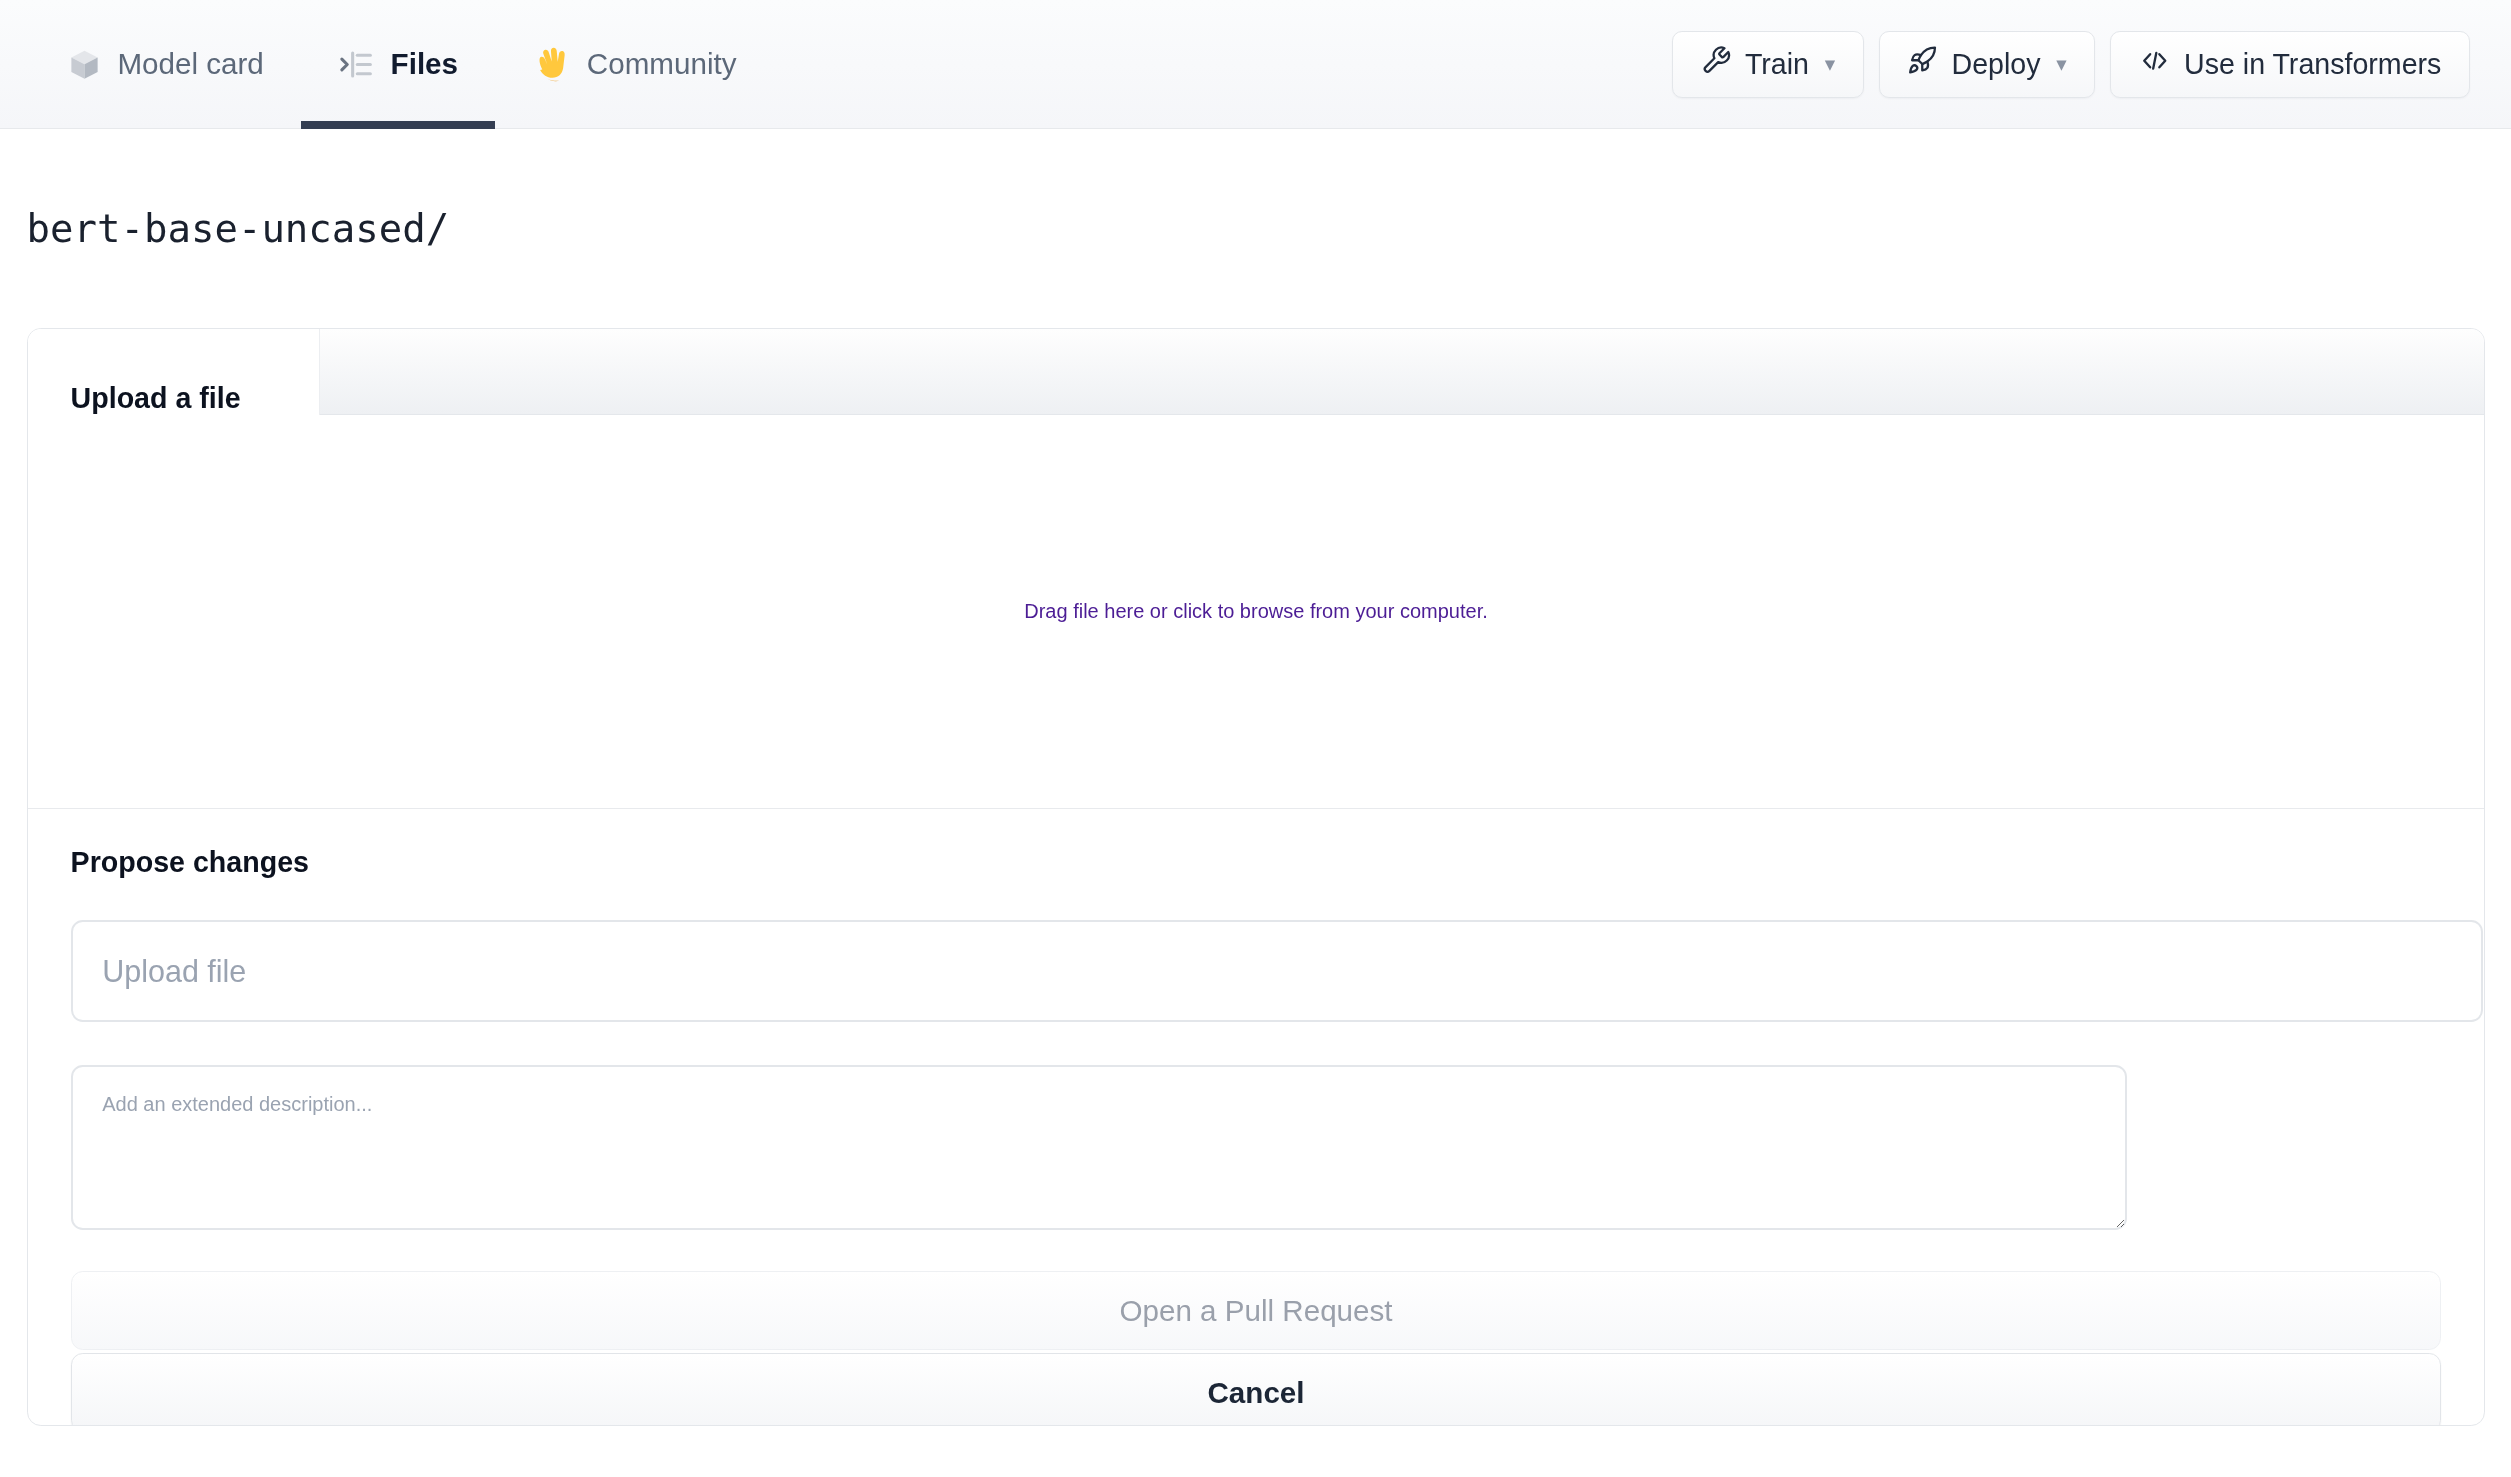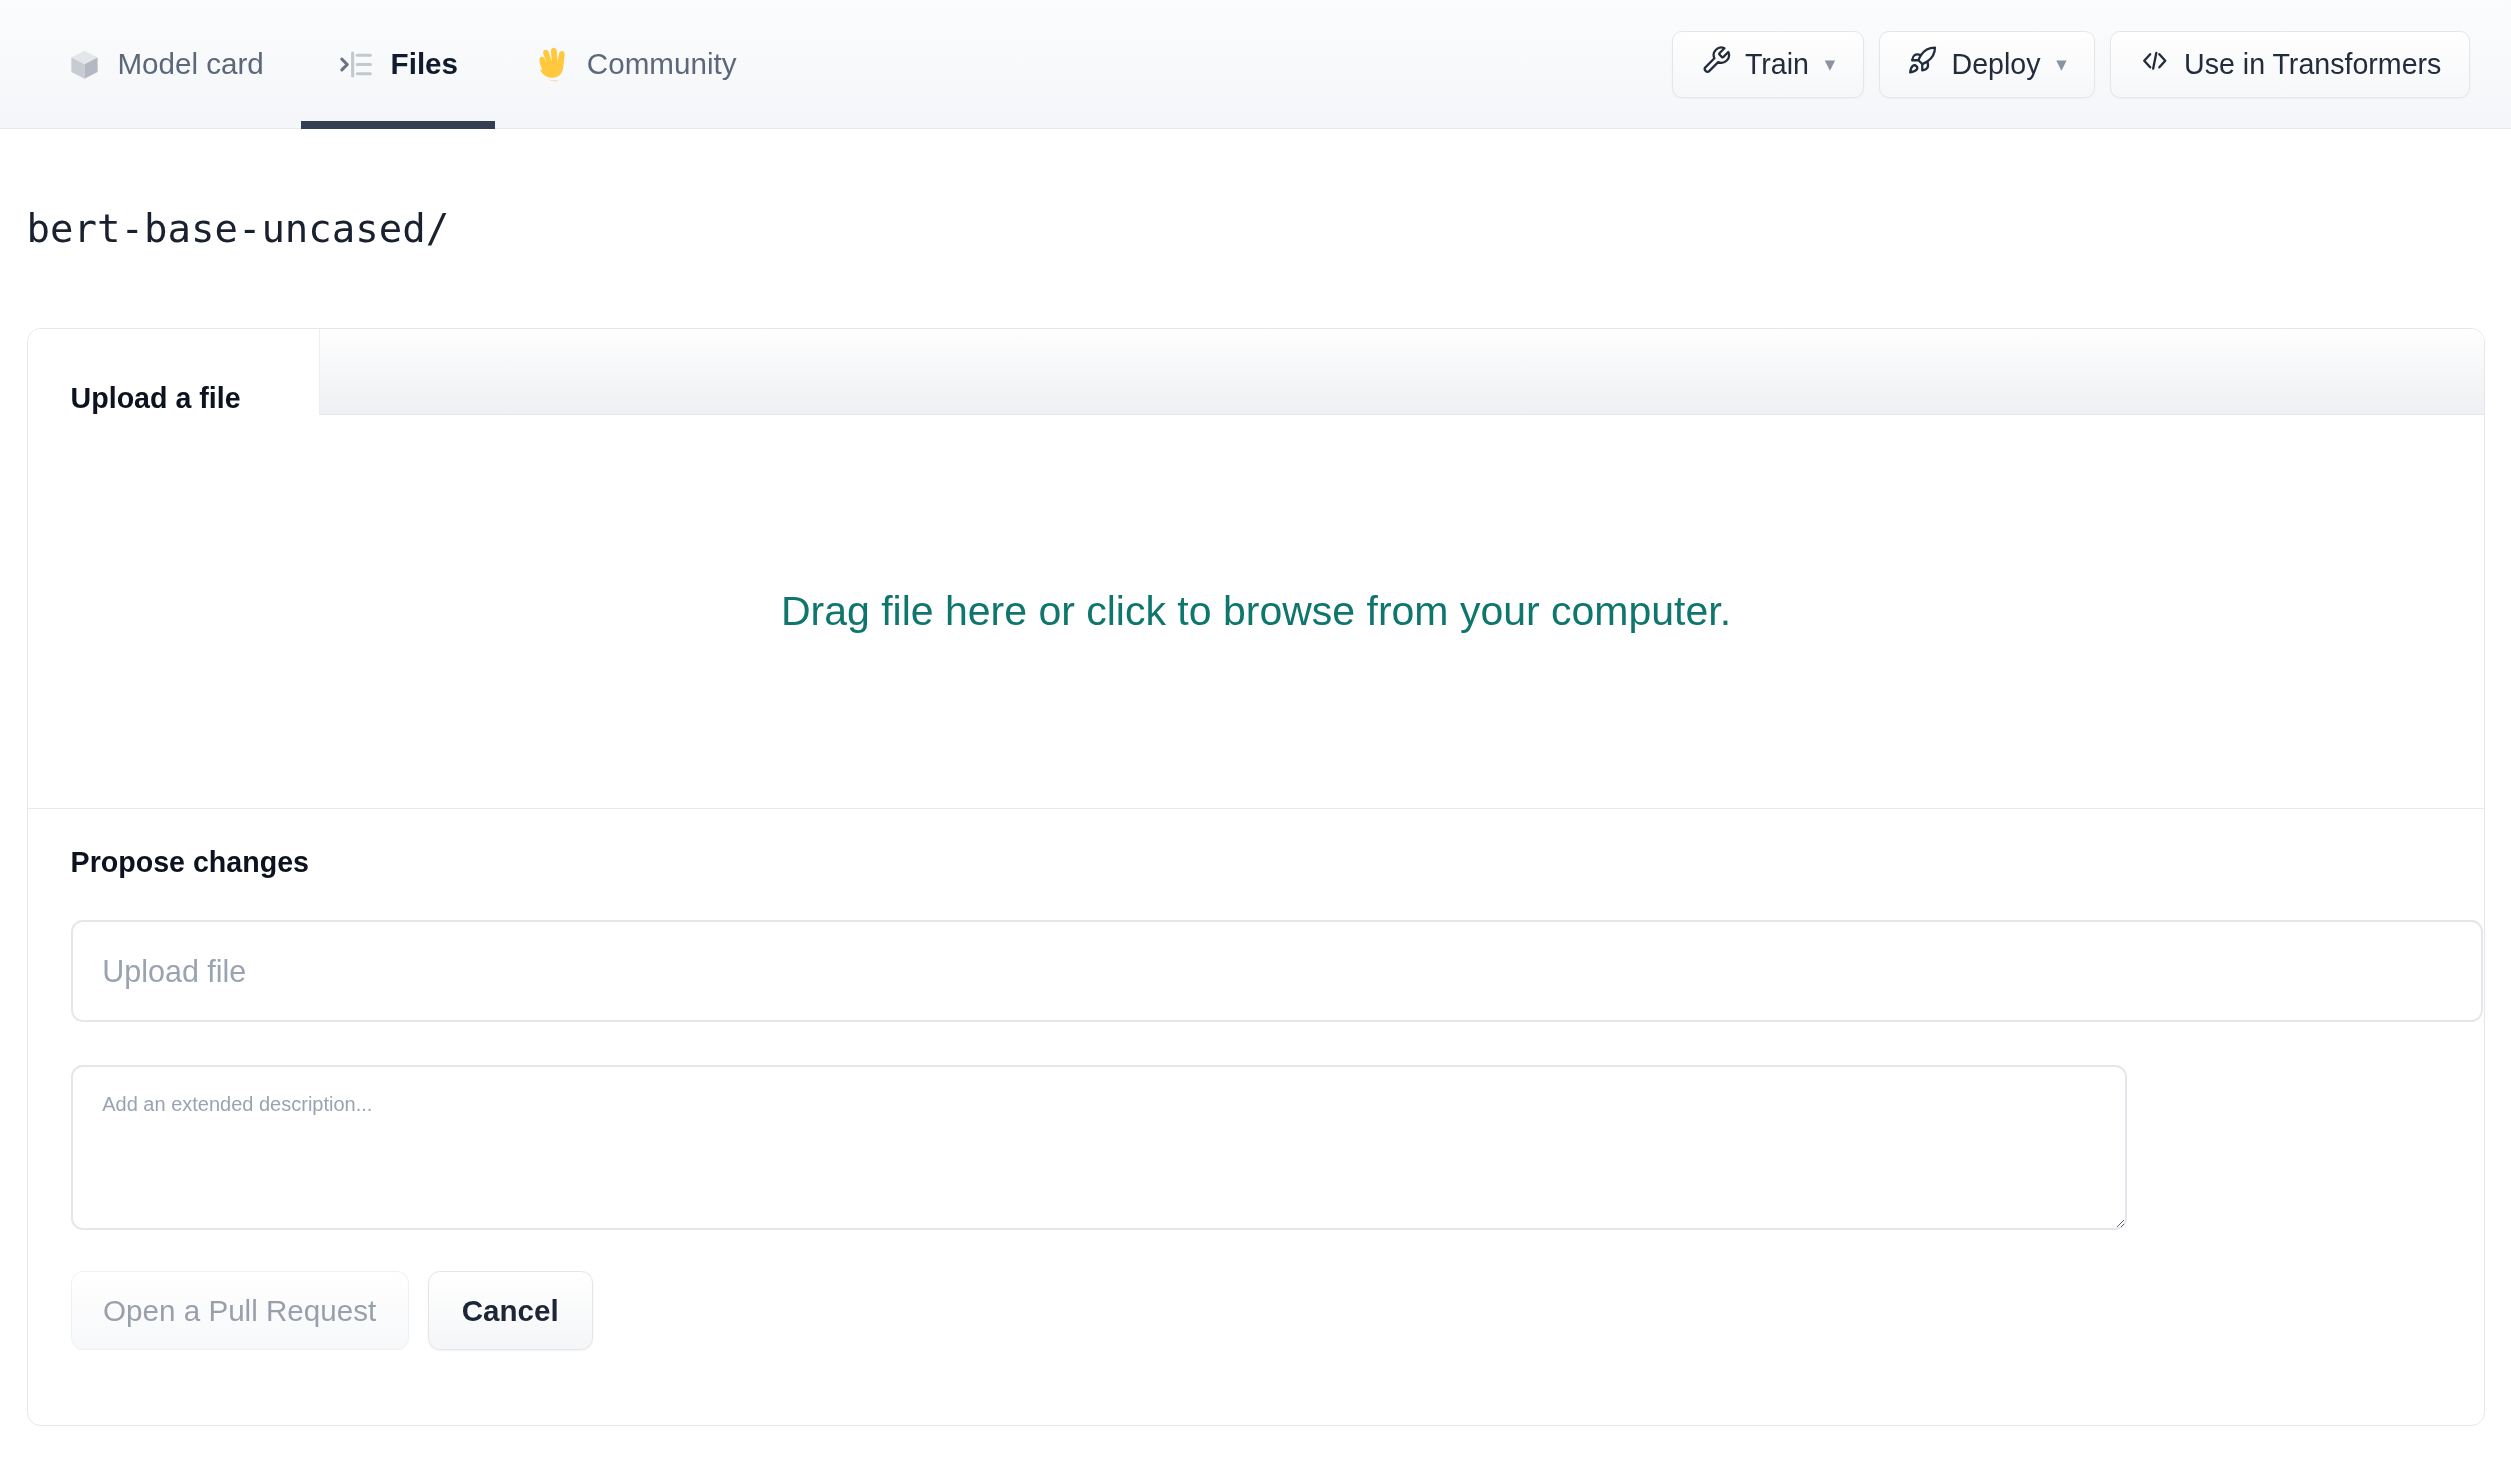--- a/index.html
+++ b/index.html
@@ -59,42 +59,42 @@
   }
   .tabbar-rest {
     flex: 1; background: linear-gradient(to bottom, #fefefe, #eef0f3);
     border-bottom: 1px solid #e4e7eb;
   }
 
   .dropzone {
     height: 394px; flex: none; display: flex; align-items: center; justify-content: center;
     border-bottom: 1px solid #e8eaed; background: #ffffff; cursor: pointer;
   }
-  .dropzone-text { font-size: 41px; color: #0f766e; }
+  .dropzone-text { font-size: 20px; color: #4c1d95; }
 
   .propose { padding: 37px 43px 39px; }
   .propose-heading { font-size: 28.6px; font-weight: 700; color: #0c121f; }
 
   .filename-input {
     display: block; width: 2412px; height: 102px; margin-top: 41px;
     border: 2px solid #e3e6ea; border-radius: 11.8px;
     padding: 0 29.6px; font-size: 30.5px; color: #1f2937;
     font-family: "Liberation Sans", "DejaVu Sans", sans-serif;
     outline: none; background: #fff;
   }
   .desc-input {
     display: block; width: 2056px; height: 165px; margin-top: 43px;
     border: 2px solid #e3e6ea; border-radius: 11.8px;
     padding: 25.6px 29.6px; font-size: 20px; color: #1f2937;
     font-family: "Liberation Sans", "DejaVu Sans", sans-serif;
     outline: none; resize: both; background: #fff;
   }
   .filename-input::placeholder, .desc-input::placeholder { color: #9aa3b1; opacity: 1; }
 
-  .btn-row { margin-top: 41px; display: flex; gap: 19px; }
+  .btn-row { margin-top: 41px; display: flex; gap: 3px; flex-direction: column; }
   .pr-btn {
     height: 79px; padding: 0 31.5px; border-radius: 11.8px;
     border: 1px solid #eef0f3;
     background: linear-gradient(to bottom, #ffffff, #f7f8fa);
     font-size: 29.6px; color: #9aa0ab; cursor: default;
     font-family: inherit;
   }
   .cancel-btn {
     height: 79px; padding: 0 33px; border-radius: 11.8px;
     border: 1px solid #e2e5e9;

